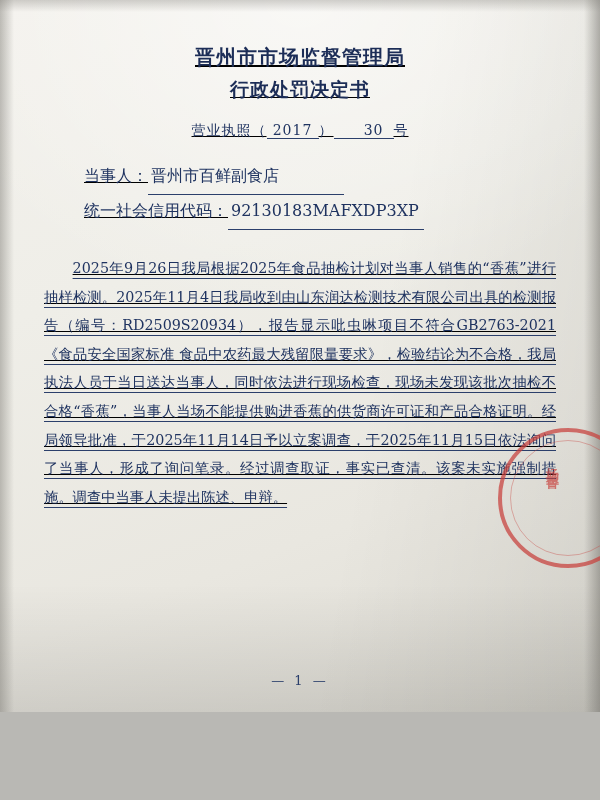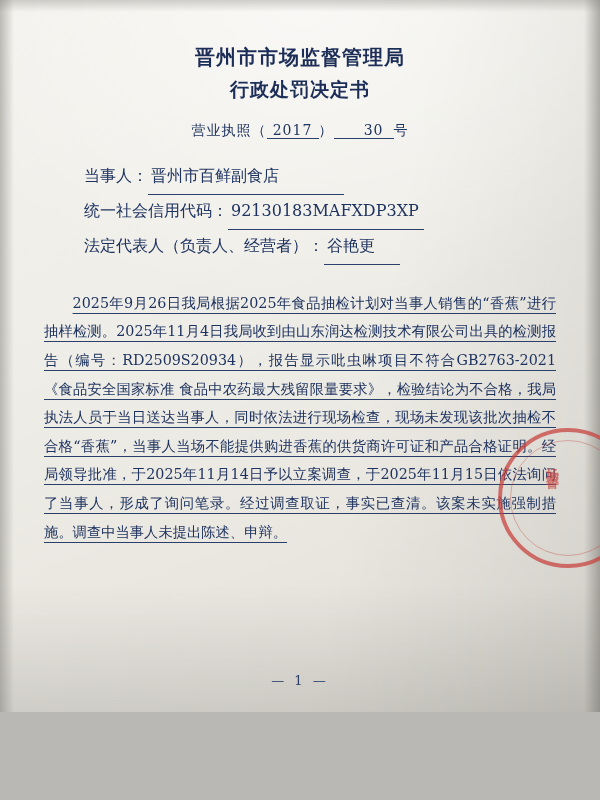--- a/index.html
+++ b/index.html
@@ -12,20 +12,21 @@
     overflow: hidden;
     background: #b9b8b4;
     font-family: "DejaVu Serif", serif;
   }
   .page {
     position: relative;
     width: 600px;
     height: 712px;
     background: linear-gradient(160deg, #f3f1ec 0%, #efeee8 35%, #e9e7e0 70%, #dedcd4 100%);
     overflow: hidden;
+    text-decoration: underline;
   }
   
   .paper-shade {
     position: absolute;
     inset: 0;
     background:
       radial-gradient(120% 80% at 50% 0%, rgba(255,255,255,0.55) 0%, rgba(255,255,255,0.0) 55%),
       linear-gradient(100deg, rgba(0,0,0,0.00) 60%, rgba(0,0,0,0.07) 100%),
       linear-gradient(0deg, rgba(0,0,0,0.10) 0%, rgba(0,0,0,0.0) 18%);
     pointer-events: none;
@@ -201,23 +202,20 @@
       <span>营业执照（</span><span class="num-box">2017</span><span>）</span><span class="num-seq">30</span><span>号</span>
     </div>
 
     <div class="fields">
       <div class="field-row">
         <span class="field-label">当事人：</span><span class="field-value wide">晋州市百鲜副食店</span>
       </div>
       <div class="field-row">
         <span class="field-label">统一社会信用代码：</span><span class="field-value wide">92130183MAFXDP3XP</span>
       </div>
-      <div class="field-row">
-        <span class="field-label">法定代表人（负责人、经营者）：</span><span class="field-value" style="min-width:70px">谷艳更</span>
-      </div>
     </div>
 
     <div class="body-text">
       <p class="para-underlined">2025年9月26日我局根据2025年食品抽检计划对当事人销售的“香蕉”进行抽样检测。2025年11月4日我局收到由山东润达检测技术有限公司出具的检测报告（编号：RD2509S20934），报告显示吡虫啉项目不符合GB2763-2021《食品安全国家标准 食品中农药最大残留限量要求》，检验结论为不合格，我局执法人员于当日送达当事人，同时依法进行现场检查，现场未发现该批次抽检不合格“香蕉”，当事人当场不能提供购进香蕉的供货商许可证和产品合格证明。经局领导批准，于2025年11月14日予以立案调查，于2025年11月15日依法询问了当事人，形成了询问笔录。经过调查取证，事实已查清。该案未实施强制措施。调查中当事人未提出陈述、申辩。</p>
     </div>
 
   </div>
 
   <div class="stamp">
     <div class="stamp-inner"></div>

